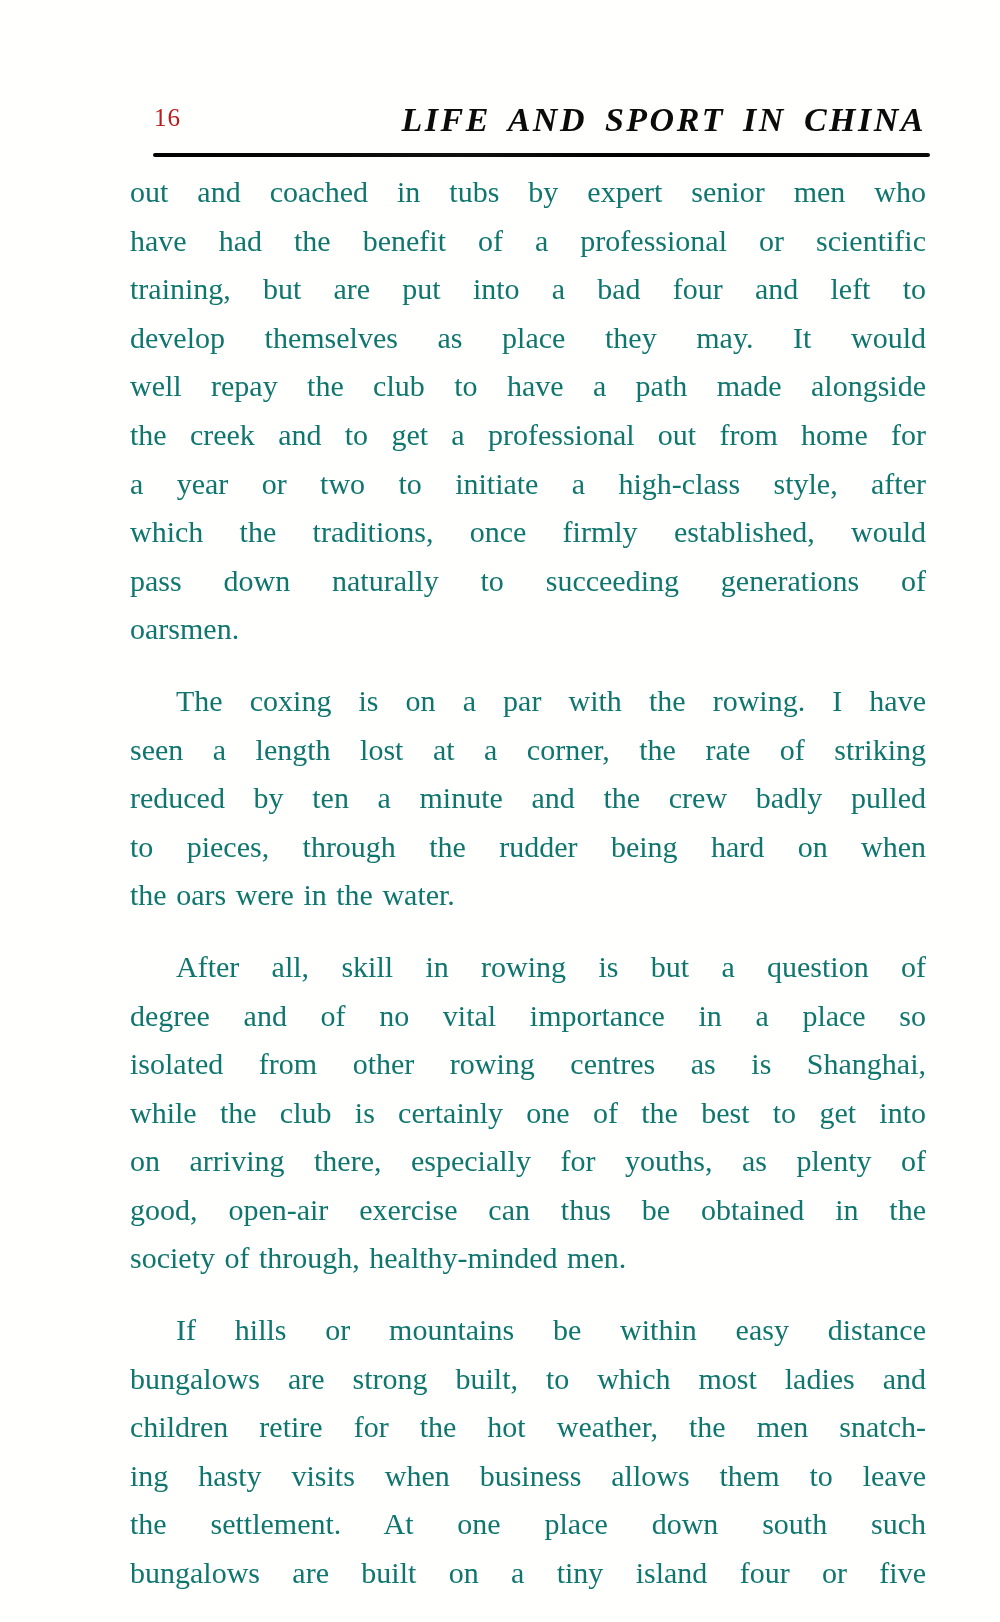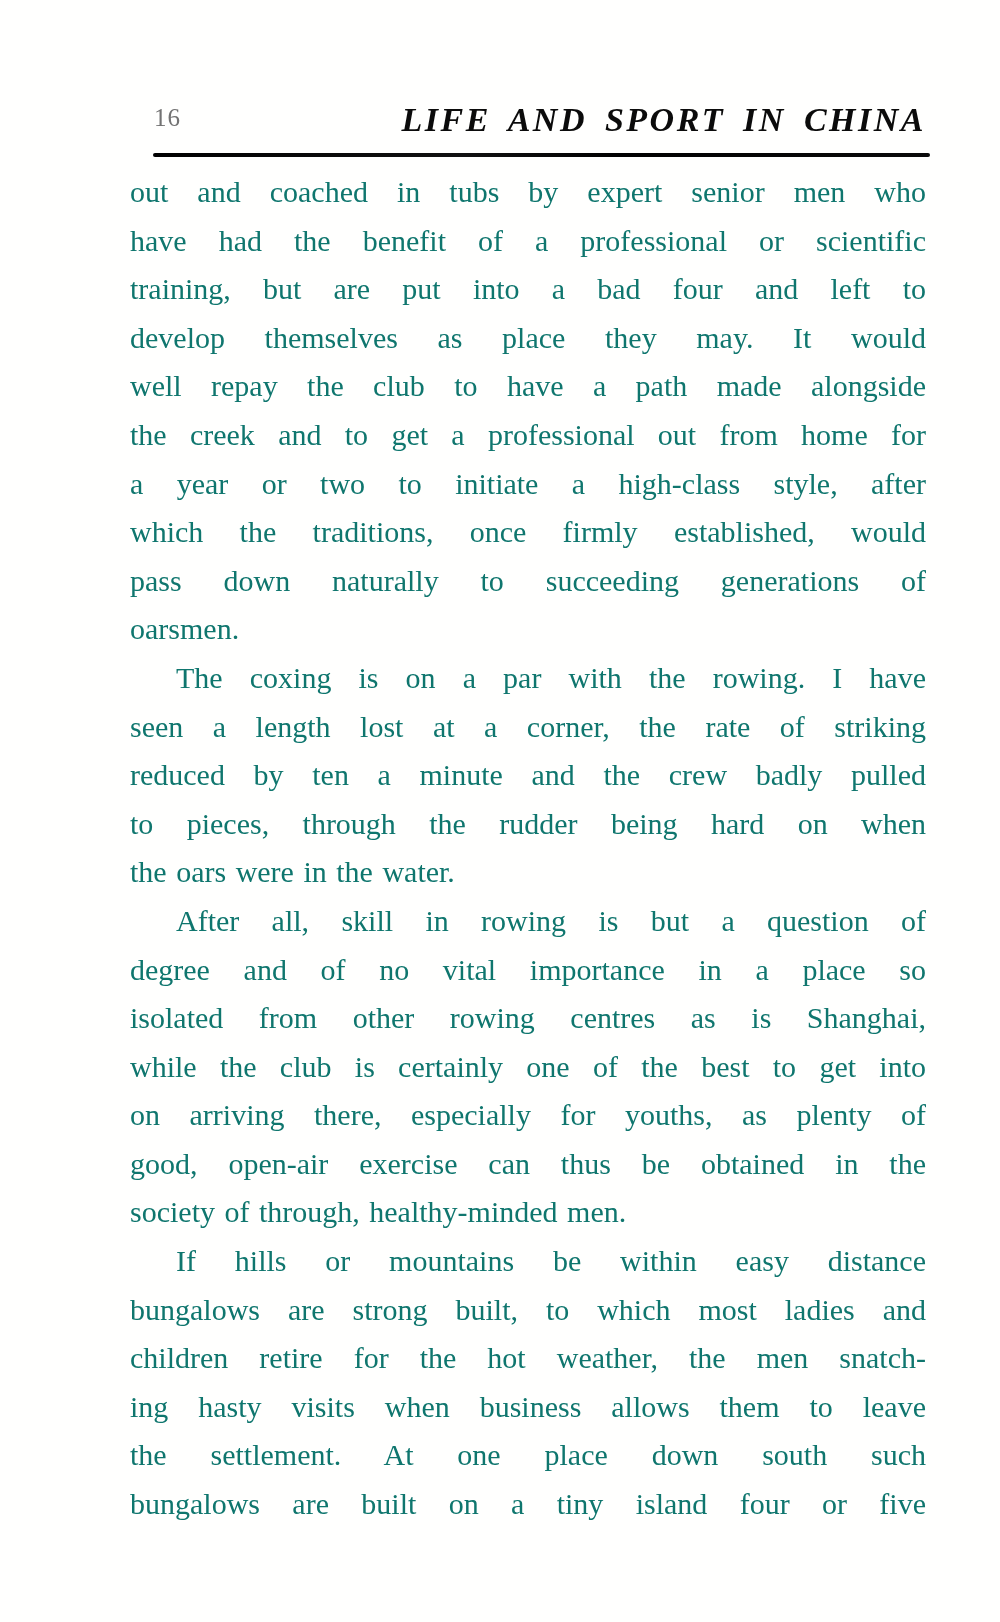--- a/index.html
+++ b/index.html
@@ -22,21 +22,21 @@
     left: 130px;
     width: 796px;
     height: 40px;
   }
   .pagenum {
     position: absolute;
     left: 24px;
     top: 3px;
     font-size: 25px;
     letter-spacing: 1px;
-    color: #737373;
+    color: #b91c1c;
   }
   .title {
     position: absolute;
     left: 0;
     top: 0;
     width: 100%;
     padding-left: 36px;
     box-sizing: border-box;
     text-align: right;
     font-style: italic;
@@ -70,20 +70,21 @@
     text-align: justify;
     text-align-last: justify;
     white-space: normal;
   }
   .line.end {
     text-align: center;
     text-align-last: left;
   }
   .line.indent {
     padding-left: 46px;
+    margin-top: 23px;
   }
 </style>
 </head>
 <body>
 
 <div class="page">
 
   <div class="header">
     <span class="pagenum">16</span>
     <div class="title">LIFE AND SPORT IN CHINA</div>

